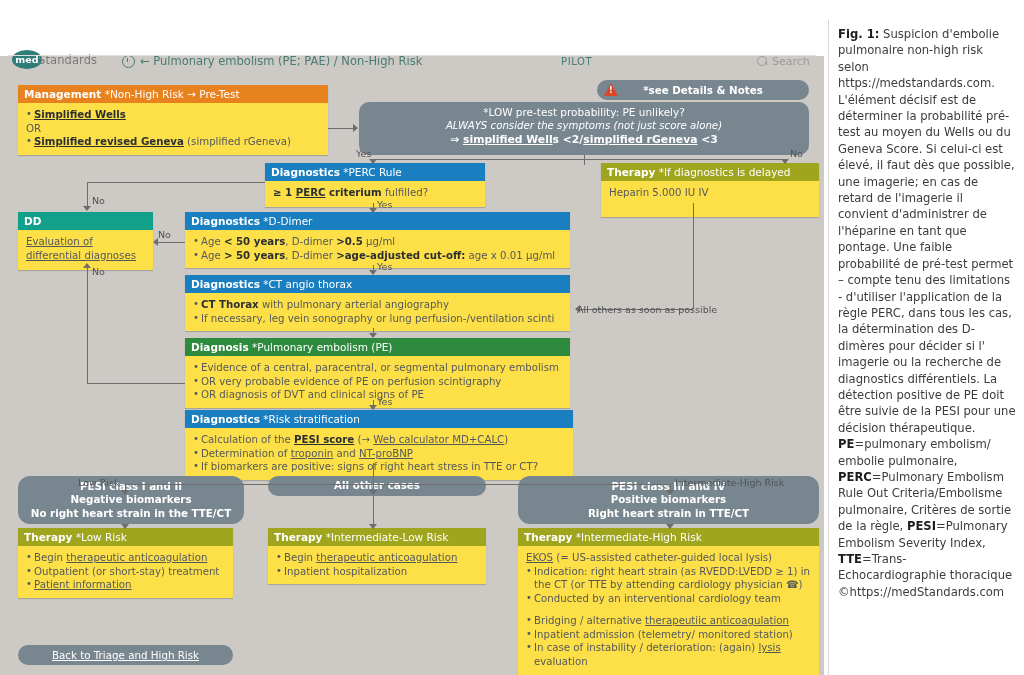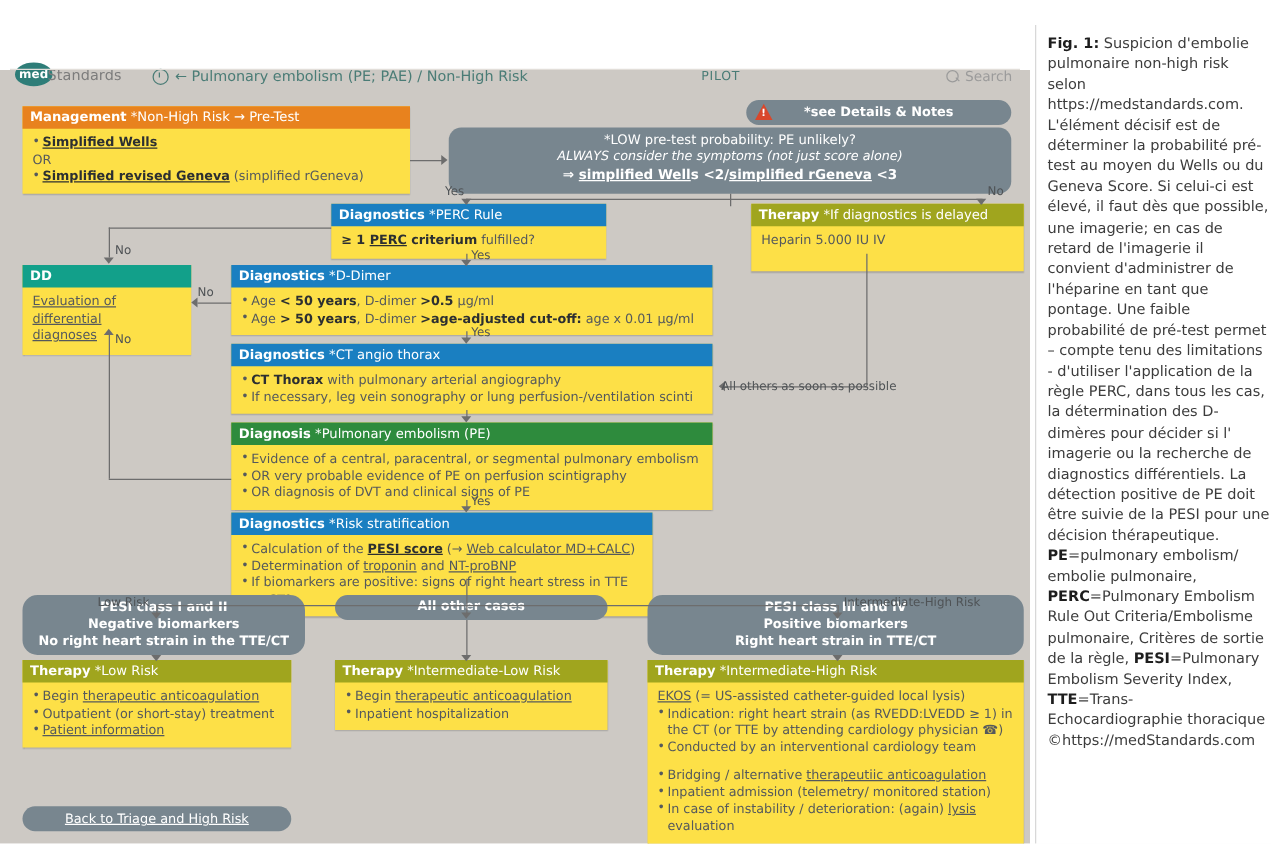--- a/index.html
+++ b/index.html
@@ -138,21 +138,21 @@
       <div class="card-hd hd-olive">
         <b>Therapy</b><span> *If diagnostics is delayed</span>
       </div>
       <div class="card-bd" style="padding:5px 8px 17px 8px;">Heparin 5.000 IU IV</div>
     </div>
 
     <div class="card" style="left:18px;top:192px;width:135px;">
       <div class="card-hd hd-teal">
         <b>DD</b>
       </div>
-      <div class="card-bd" style="padding:5px 21px 8px 8px;">
+      <div class="card-bd" style="padding:5px 7px 8px 8px;">
         <span class="u">Evaluation of differential diagnoses</span>
       </div>
     </div>
 
     <div class="card" style="left:185px;top:192px;width:385px;">
       <div class="card-hd hd-blue">
         <b>Diagnostics</b><span> *D-Dimer</span>
       </div>
       <div class="card-bd">
         <ul>
@@ -180,21 +180,21 @@
       </div>
       <div class="card-bd">
         <ul>
           <li>Evidence of a central, paracentral, or segmental pulmonary embolism</li>
           <li>OR very probable evidence of PE on perfusion scintigraphy</li>
           <li>OR diagnosis of DVT and clinical signs of PE</li>
         </ul>
       </div>
     </div>
 
-    <div class="card" style="left:185px;top:390px;width:337px;">
+    <div class="card" style="left:185px;top:390px;width:388px;">
       <div class="card-hd hd-blue">
         <b>Diagnostics</b><span> *Risk stratification</span>
       </div>
       <div class="card-bd">
         <ul>
           <li><span>Calculation of the </span><span class="bk u">PESI score</span><span> (→ </span><span class="u">Web calculator MD+CALC</span><span>)</span></li>
           <li><span>Determination of </span><span class="u">troponin</span><span> and </span><span class="u">NT-proBNP</span></li>
           <li>If biomarkers are positive: signs of right heart stress in TTE or CT?</li>
         </ul>
       </div>

